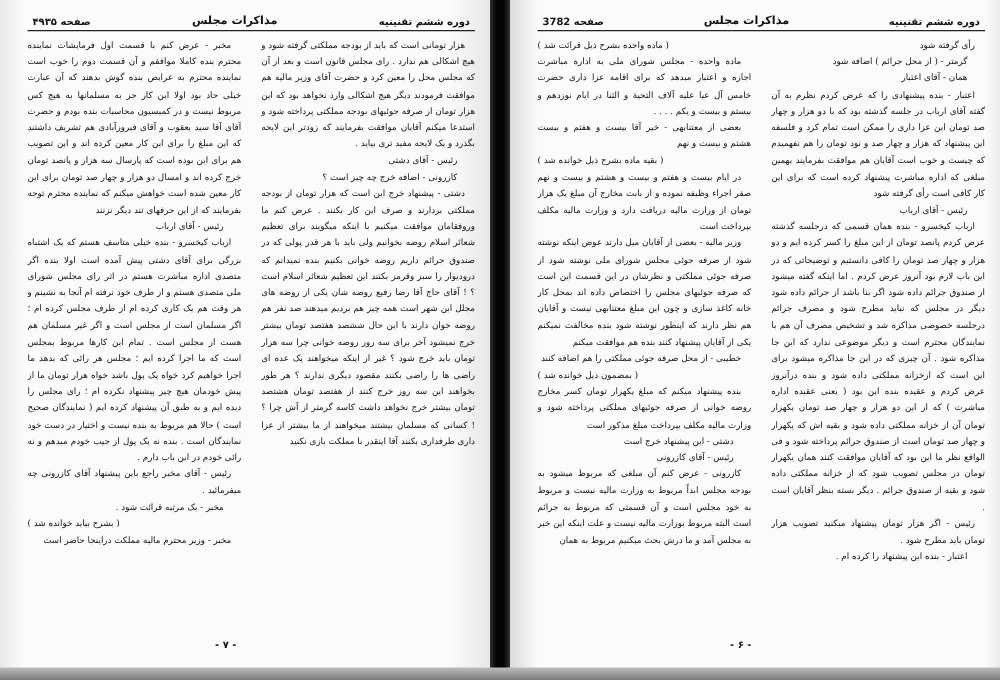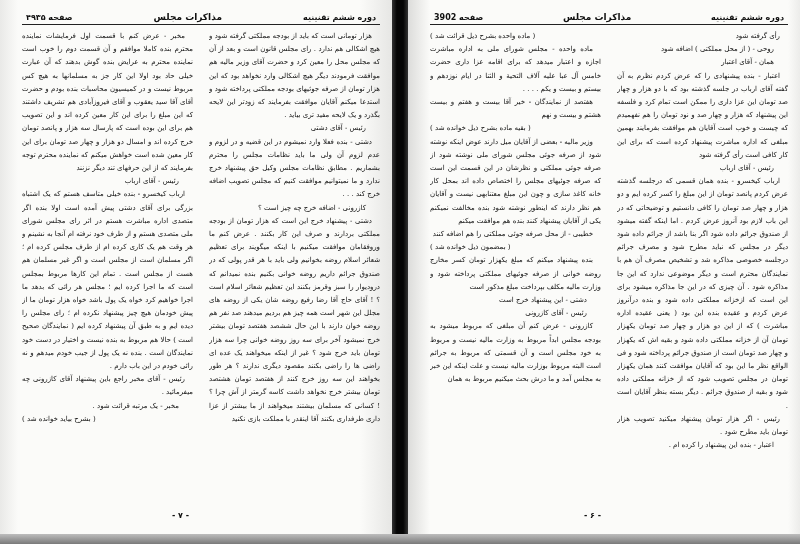--- a/index.html
+++ b/index.html
@@ -49,60 +49,61 @@
   <div class="page left">
     <div class="header">
       <span>دوره ششم تقنینیه</span>
       <span class="center">مذاکرات مجلس</span>
       <span>صفحه ۴۹۳۵</span>
     </div>
     <div class="cols">
       <div class="col">
         <p>هزار تومانی است که باید از بودجه مملکتی گرفته شود و هیچ اشکالی هم ندارد . رای مجلس قانون است و بعد از آن که مجلس محل را معین کرد و حضرت آقای وزیر مالیه هم موافقت فرمودند دیگر هیچ اشکالی وارد نخواهد بود که این هزار تومان از صرفه جوئیهای بودجه مملکتی پرداخته شود و استدعا میکنم آقایان موافقت بفرمایند که زودتر این لایحه بگذرد و یک لایحه مفید تری بیاید .</p>
         <p class="nested">رئیس - آقای دشتی</p>
-        <p>دشتی - بنده فعلا وارد نمیشوم در این قضیه و در لزوم و عدم لزوم آن ولی ما باید نظامات مجلس را محترم بشماریم . مطابق نظامات مجلس وکیل حق پیشنهاد خرج ندارد و ما نمیتوانیم موافقت کنیم که مجلس تصویب اضافه خرج کند . . .</p>
         <p class="nested">کازرونی - اضافه خرج چه چیز است ؟</p>
         <p>دشتی - پیشنهاد خرج این است که هزار تومان از بودجه مملکتی بردارند و صرف این کار بکنند . عرض کنم ما وروفقامان موافقت میکنیم با اینکه میگویند برای تعظیم شعائر اسلام روضه بخوانیم ولی باید با هر قدر پولی که در صندوق جرائم داریم روضه خوانی بکنیم بنده نمیدانم که درودیوار را سبز وقرمز بکنند این تعظیم شعائر اسلام است ؟ ! آقای حاج آقا رضا رفیع روضه شان یکی از روضه های مجلل این شهر است همه چیز هم بردیم میدهند صد نفر هم روضه خوان دارند با این حال ششصد هفتصد تومان بیشتر خرج نمیشود آخر برای سه روز روضه خوانی چرا سه هزار تومان باید خرج شود ؟ غیر از اینکه میخواهند یک عده ای راضی ها را راضی بکنند مقصود دیگری ندارند ؟ هر طور بخواهند این سه روز خرج کنند از هفتصد تومان هشتصد تومان بیشتر خرج نخواهد داشت کاسه گرمتر از آش چرا ؟ ! کسانی که مسلمان بیشتند میخواهند از ما بیشتر از عزا داری طرفداری بکنند آقا اینقدر با مملکت بازی نکنید</p>
       </div>
       <div class="col">
         <p>مخبر - عرض کنم با قسمت اول فرمایشات نماینده محترم بنده کاملا موافقم و آن قسمت دوم را خوب است نماینده محترم به عرایض بنده گوش بدهند که آن عبارت خیلی حاد بود اولا این کار جز به مسلمانها به هیچ کس مربوط نیست و در کمیسیون محاسبات بنده بودم و حضرت آقای آقا سید یعقوب و آقای فیروزآبادی هم تشریف داشتند که این مبلغ را برای این کار معین کرده اند و این تصویب هم برای این بوده است که پارسال سه هزار و پانصد تومان خرج کرده اند و امسال دو هزار و چهار صد تومان برای این کار معین شده است خواهش میکنم که نماینده محترم توجه بفرمایند که از این حرفهای تند دیگر نزنند</p>
         <p class="nested">رئیس - آقای ارباب</p>
         <p>ارباب کیخسرو - بنده خیلی متاسف هستم که یک اشتباه بزرگی برای آقای دشتی پیش آمده است اولا بنده اگر متصدی اداره مباشرت هستم در اثر رای مجلس شورای ملی متصدی هستم و از طرف خود نرفته ام آنجا به نشینم و هر وقت هم یک کاری کرده ام از طرف مجلس کرده ام ؛ اگر مسلمان است از مجلس است و اگر غیر مسلمان هم هست از مجلس است . تمام این کارها مربوط بمجلس است که ما اجرا کرده ایم ؛ مجلس هر رائی که بدهد ما اجرا خواهیم کرد خواه یک پول باشد خواه هزار تومان ما از پیش خودمان هیچ چیز پیشنهاد نکرده ام ؛ رای مجلس را دیده ایم و به طبق آن پیشنهاد کرده ایم ( نمایندگان صحیح است ) حالا هم مربوط به بنده نیست و اختیار در دست خود نمایندگان است . بنده نه یک پول از جیب خودم میدهم و نه رائی خودم در این باب دارم .</p>
         <p>رئیس - آقای مخبر راجع باین پیشنهاد آقای کازرونی چه میفرمائید .</p>
         <p class="nested">مخبر - یک مرتبه قرائت شود .</p>
         <p class="center">( بشرح بیاید خوانده شد )</p>
+        <p>مخبر - وزیر محترم مالیه مملکت دراینجا حاضر است</p>
       </div>
     </div>
     <div class="folio">- ۷ -</div>
   </div>
 
   <div class="gutter"></div>
 
   <div class="page right">
     <div class="header">
       <span>دوره ششم تقنینیه</span>
       <span class="center">مذاکرات مجلس</span>
-      <span>صفحه 3902</span>
+      <span>صفحه 3782</span>
     </div>
     <div class="cols">
       <div class="col">
         <p>رأی گرفته شود</p>
-        <p class="nested">روحی - ( از محل مملکتی ) اضافه شود</p>
+        <p class="nested">گرمتر - ( از محل جرائم ) اضافه شود</p>
         <p class="nested">همان - آقای اعتبار</p>
         <p>اعتبار - بنده پیشنهادی را که عرض کردم نظرم به آن گفته آقای ارباب در جلسه گذشته بود که با دو هزار و چهار صد تومان این عزا داری را ممکن است تمام کرد و فلسفه این پیشنهاد که هزار و چهار صد و نود تومان را هم نفهمیدم که چیست و خوب است آقایان هم موافقت بفرمایند بهمین مبلغی که اداره مباشرت پیشنهاد کرده است که برای این کار کافی است رأی گرفته شود</p>
         <p class="nested">رئیس - آقای ارباب</p>
         <p>ارباب کیخسرو - بنده همان قسمی که درجلسه گذشته عرض کردم پانصد تومان از این مبلغ را کسر کرده ایم و دو هزار و چهار صد تومان را کافی دانستیم و توضیحاتی که در این باب لازم بود آنروز عرض کردم . اما اینکه گفته میشود از صندوق جرائم داده شود اگر بنا باشد از جرائم داده شود دیگر در مجلس که نباید مطرح شود و مصرف جرائم درجلسه خصوصی مذاکره شد و تشخیص مصرف آن هم با نمایندگان محترم است و دیگر موضوعی ندارد که این جا مذاکره شود . آن چیزی که در این جا مذاکره میشود برای این است که ازخزانه مملکتی داده شود و بنده درآنروز عرض کردم و عقیده بنده این بود ( یعنی عقیده اداره مباشرت ) که از این دو هزار و چهار صد تومان یکهزار تومان آن از خزانه مملکتی داده شود و بقیه اش که یکهزار و چهار صد تومان است از صندوق جرائم پرداخته شود و فی الواقع نظر ما این بود که آقایان موافقت کنند همان یکهزار تومان در مجلس تصویب شود که از خزانه مملکتی داده شود و بقیه از صندوق جرائم . دیگر بسته بنظر آقایان است .</p>
         <p>رئیس - اگر هزار تومان پیشنهاد میکنید تصویب هزار تومان باید مطرح شود .</p>
         <p class="nested">اعتبار - بنده این پیشنهاد را کرده ام .</p>
       </div>
       <div class="col">
         <p class="center">( ماده واحده بشرح ذیل قرائت شد )</p>
         <p>ماده واحده - مجلس شورای ملی به اداره مباشرت اجازه و اعتبار میدهد که برای اقامه عزا داری حضرت خامس آل عبا علیه آلاف التحیة و الثنا در ایام نوزدهم و بیستم و بیست و یکم . . . .</p>
-        <p>هفتصد از نمایندگان - خیر آقا بیست و هفتم و بیست هشتم و بیست و نهم</p>
+        <p>بعضی از معتنابهی - خیر آقا بیست و هفتم و بیست هشتم و بیست و نهم</p>
         <p class="center">( بقیه ماده بشرح ذیل خوانده شد )</p>
+        <p>در ایام بیست و هفتم و بیست و هشتم و بیست و نهم صفر اجراء وظیفه نموده و از بابت مخارج آن مبلغ یک هزار تومان از وزارت مالیه دریافت دارد و وزارت مالیه مکلف بپرداخت است</p>
         <p>وزیر مالیه - بعضی از آقایان میل دارند عوض اینکه نوشته شود از صرفه جوئی مجلس شورای ملی نوشته شود از صرفه جوئی مملکتی و نظرشان در این قسمت این است که صرفه جوئیهای مجلس را اختصاص داده اند بمحل کار خانه کاغذ سازی و چون این مبلغ معتنابهی نیست و آقایان هم نظر دارند که اینطور نوشته شود بنده مخالفت نمیکنم یکی از آقایان پیشنهاد کنند بنده هم موافقت میکنم</p>
         <p>خطیبی - از محل صرفه جوئی مملکتی را هم اضافه کنند</p>
         <p class="center">( بمضمون ذیل خوانده شد )</p>
         <p>بنده پیشنهاد میکنم که مبلغ یکهزار تومان کسر مخارج روضه خوانی از صرفه جوئیهای مملکتی پرداخته شود و وزارت مالیه مکلف بپرداخت مبلغ مذکور است</p>
         <p class="nested">دشتی - این پیشنهاد خرج است</p>
         <p class="nested">رئیس - آقای کازرونی</p>
         <p>کازرونی - عرض کنم آن مبلغی که مربوط میشود به بودجه مجلس ابداً مربوط به وزارت مالیه نیست و مربوط به خود مجلس است و آن قسمتی که مربوط به جرائم است البته مربوط بوزارت مالیه نیست و علت اینکه این خبر به مجلس آمد و ما درش بحث میکنیم مربوط به همان</p>
       </div>
     </div>
     <div class="folio">- ۶ -</div>

